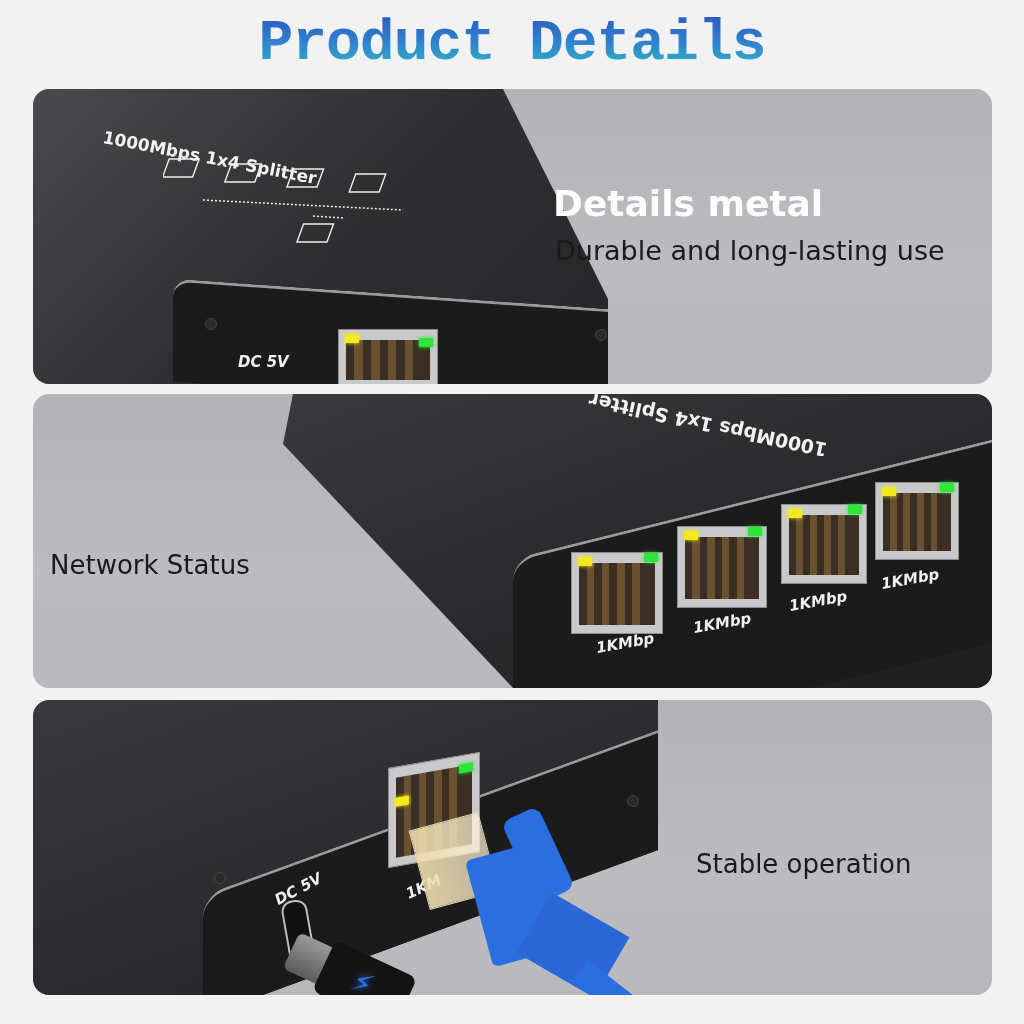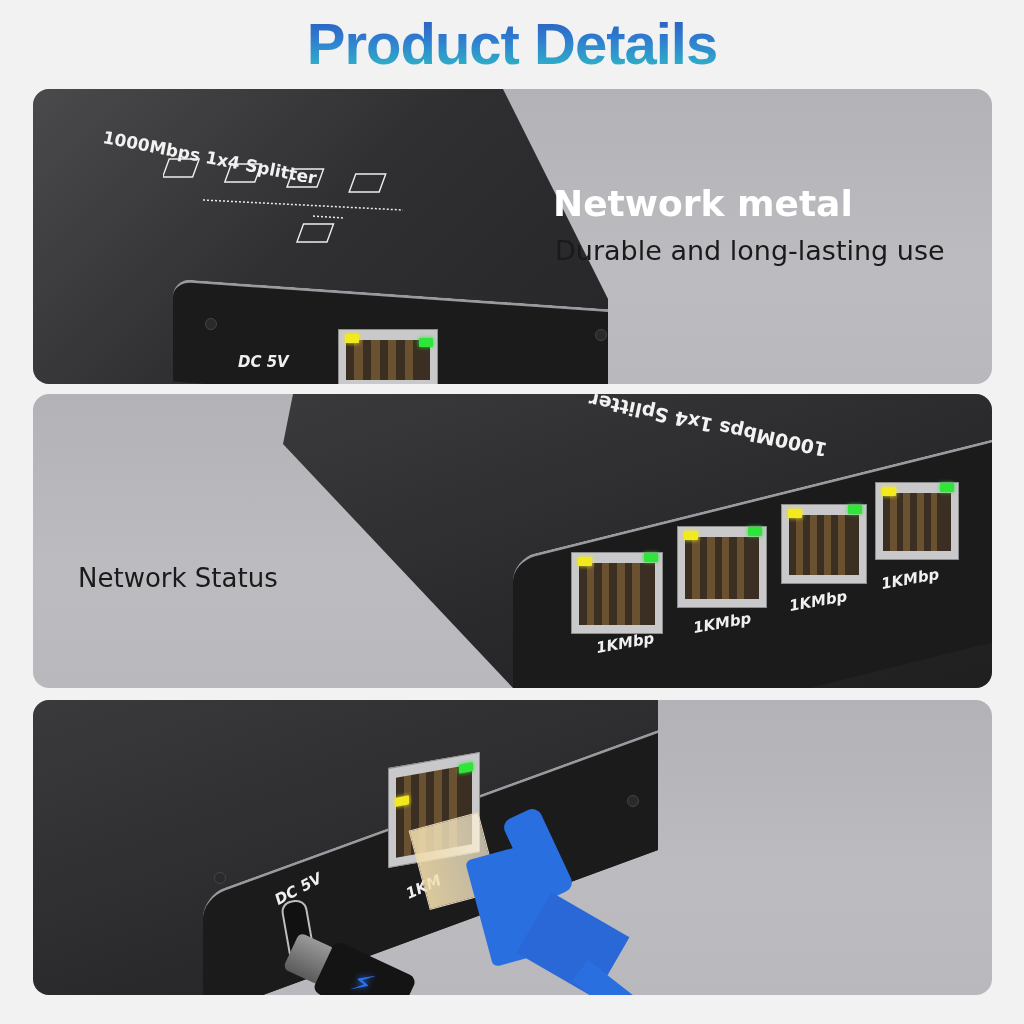--- a/index.html
+++ b/index.html
@@ -1,20 +1,20 @@
 <!DOCTYPE html>
 <html><head>
 <meta charset="utf-8">
 <style>
   html, body { margin:0; padding:0; }
   body { width:1024px; height:1024px; background:#f2f2f2; position:relative; overflow:hidden; font-family:"DejaVu Sans", sans-serif; }
 
   .page-title {
     position:absolute; left:0; top:8px; width:1024px; text-align:center;
-    font-family:Liberation Sans, sans-serif; font-weight:bold; font-size:58px; letter-spacing:-1px;
+    font-family:Liberation Mono, monospace; font-weight:bold; font-size:58px; letter-spacing:-1px;
     background:linear-gradient(180deg,#2a52b8 0%,#2f7fd0 45%,#2fc9c2 100%);
     -webkit-background-clip:text; background-clip:text; color:transparent; line-height:72px;
   }
 
   .panel {
     position:absolute; left:33px; width:959px; border-radius:16px; overflow:hidden;
     background:linear-gradient(180deg,#b3b3b7 0%,#bcbcc0 60%,#b9b9bd 100%);
   }
   .p1 { top:89px; height:295px; }
   .p2 { top:394px; height:294px; }
@@ -58,21 +58,21 @@
     <div class="face" style="left:140px; top:205px; width:440px; height:100px; transform:skewY(4deg); border-radius:18px 0 0 0;"></div>
     <div class="screw" style="left:172px; top:229px;"></div>
     <div class="screw" style="left:562px; top:240px;"></div>
     <div class="screen-lbl" style="left:205px; top:264px;">DC 5V</div>
     <div class="rj45" style="left:305px; top:240px; width:100px; height:60px;">
       <div class="hole"></div>
       <div class="led y" style="left:6px; top:4px;"></div>
       <div class="led g" style="left:80px; top:8px;"></div>
     </div>
   </div>
-  <div class="feature-title" style="left:520px; top:95px;">Network metal</div>
+  <div class="feature-title" style="left:520px; top:95px;">Details metal</div>
   <div class="feature-sub" style="left:522px; top:146px;">Durable and long-lasting use</div>
 </div>
 
 <div class="panel p2">
   <div class="device" style="left:250px; top:0; width:709px; height:294px; clip-path:polygon(10px 0,709px 0,709px 294px,230px 294px,0 50px); background:linear-gradient(160deg,#3a3a3c 0%,#28282a 60%,#1f1f20 100%);">
     <div style="position:absolute; left:255px; top:20px; color:#f2f2f2; font-weight:bold; font-size:19px; transform:rotate(-168deg); transform-origin:center; white-space:nowrap; width:340px; text-align:center;">1000Mbps 1x4 Splitter</div>
     <div class="face" style="left:230px; top:105px; width:480px; height:200px; transform:skewY(-14deg); border-radius:22px 0 0 0;"></div>
     <div class="rj45" style="left:288px; top:158px; width:92px; height:82px;">
         <div class="hole"></div>
       <div class="led y" style="left:6px; top:4px;"></div>
@@ -91,21 +91,21 @@
     <div class="rj45" style="left:592px; top:88px; width:84px; height:78px;">
         <div class="hole"></div>
       <div class="led y" style="left:6px; top:4px;"></div>
       <div class="led g" style="left:64px; top:0px;"></div>
       </div>
     <div class="screen-lbl" style="left:313px; top:240px; transform:rotate(-10deg);">1KMbp</div>
     <div class="screen-lbl" style="left:410px; top:220px; transform:rotate(-10deg);">1KMbp</div>
     <div class="screen-lbl" style="left:506px; top:198px; transform:rotate(-10deg);">1KMbp</div>
     <div class="screen-lbl" style="left:598px; top:176px; transform:rotate(-10deg);">1KMbp</div>
   </div>
-  <div class="feature-sub" style="left:17px; top:168px; font-size:26px;margin-left:28px;">Network Status</div>
+  <div class="feature-sub" style="left:17px; top:155px; font-size:26px;">Network Status</div>
 </div>
 
 <div class="panel p3">
   <div class="device" style="left:0; top:0; width:625px; height:295px; clip-path:polygon(0 0,625px 0,625px 150px,230px 295px,0 295px); background:linear-gradient(160deg,#3a3a3c 0%,#2a2a2c 60%,#202022 100%);">
     <div class="face" style="left:170px; top:110px; width:470px; height:200px; transform:skewY(-20deg); border-radius:22px 0 0 0;"></div>
     <div class="screw" style="left:181px; top:172px;"></div>
     <div class="screw" style="left:594px; top:95px;"></div>
     <div class="rj45" style="left:355px; top:60px; width:92px; height:100px; transform:skewY(-10deg);">
       <div class="hole"></div>
       <div class="led y" style="left:6px; top:30px;"></div>
@@ -122,13 +122,14 @@
     <div style="position:absolute; left:68px; top:10px; color:#2a72f0; font-size:30px; line-height:36px; text-shadow:0 0 6px #2a72f0;">⚡</div>
   </div>
 
   <div style="position:absolute; left:385px; top:110px; width:400px; height:200px;">
     <div style="position:absolute; left:0; top:10px; width:70px; height:80px; background:linear-gradient(90deg,rgba(240,220,170,0.9),rgba(255,245,220,0.7)); border:1px solid #e8d8b8; transform:rotate(-15deg);"></div>
     <div style="position:absolute; left:60px; top:40px; width:70px; height:110px; background:#2a6fe0; transform:rotate(-15deg); border-radius:6px;"></div>
     <div style="position:absolute; left:100px; top:0px; width:40px; height:90px; background:#2a6fe0; transform:rotate(-25deg); border-radius:10px;"></div>
     <div style="position:absolute; left:110px; top:100px; width:90px; height:70px; background:#2a68d8; transform:rotate(30deg);"></div>
     <div style="position:absolute; left:170px; top:150px; width:240px; height:26px; background:#2a6fe0; transform:rotate(38deg); transform-origin:left top;"></div>
   </div>
+  <div class="feature-sub" style="left:663px; top:148px; font-size:26px;">Stable operation</div>
 </div>
 
 </body></html>

